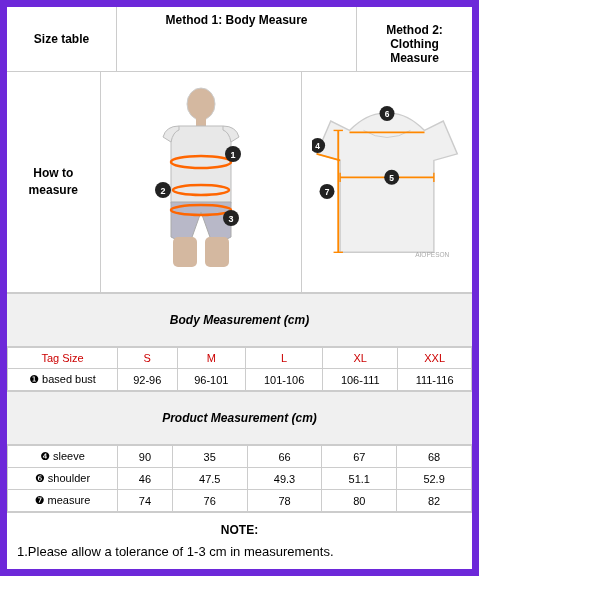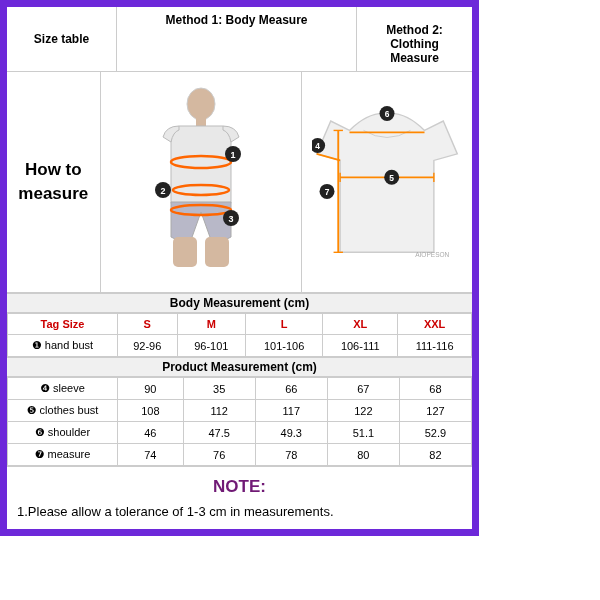--- a/index.html
+++ b/index.html
@@ -50,21 +50,21 @@
     }
     .how-to-measure-cell {
       width: 110px;
       border-right: 1px solid #ccc;
       display: flex;
       align-items: center;
       justify-content: center;
       text-align: center;
       padding: 8px;
       font-weight: bold;
-      font-size: 17px;
+      font-size: 12px;
       line-height: 1.4;
     }
     .method1-cell {
       width: 240px;
       border-right: 1px solid #ccc;
       display: flex;
       align-items: center;
       justify-content: center;
       position: relative;
       padding: 10px;
@@ -85,25 +85,26 @@
     }
     .shirt-svg {
       width: 150px;
       height: 180px;
     }
 
     
     .section-header {
       background: #f0f0f0;
       text-align: center;
-      padding: 2px;
+      padding: 19px;
       font-weight: bold;
       font-size: 12px;
       border-bottom: 1px solid #ccc;
       border-top: 1px solid #ccc;
+      font-style: italic;
     }
 
     
     .size-table {
       width: 100%;
       border-collapse: collapse;
     }
     .size-table th, .size-table td {
       border: 1px solid #ccc;
       padding: 4px 6px;
@@ -112,42 +113,42 @@
     }
     .size-table th {
       font-weight: bold;
     }
     .col-label {
       text-align: left;
       width: 110px;
     }
     .tag-size-row th {
       color: #cc0000;
-      font-weight: bold;
+      font-weight: normal;
     }
     .tag-size-row th:first-child {
       color: #cc0000;
     }
     .col-s { color: #cc0000; }
     .col-m { color: #cc0000; }
     .col-l { color: #cc0000; }
     .col-xl { color: #cc0000; }
     .col-xxl { color: #cc0000; }
 
     
     .notes-section {
       padding: 6px 10px;
       border-top: 1px solid #ccc;
     }
     .note-header {
-      color: #701a75;
+      color: #000000;
       font-weight: bold;
       text-align: center;
       padding: 4px;
-      font-size: 17px;
+      font-size: 12px;
     }
     .note-item {
       font-size: 13px;
       padding: 2px 0;
       line-height: 1.4;
     }
   </style>
 </head>
 <body>
 
@@ -253,21 +254,21 @@
         </th>
         <th class="col-s">S</th>
         <th class="col-m">M</th>
         <th class="col-l">L</th>
         <th class="col-xl">XL</th>
         <th class="col-xxl">XXL</th>
       </tr>
     </thead>
     <tbody id="body-measurement-tbody">
     <tr>
-          <td class="col-label">❶ hand bust</td>
+          <td class="col-label">❶ based bust</td>
           <td>92-96</td>
           <td>96-101</td>
           <td>101-106</td>
           <td>106-111</td>
           <td>111-116</td>
         </tr>
       </tbody>
   </table>
 
   <div class="section-header">
@@ -276,28 +277,20 @@
 
   <table class="size-table">
     <tbody id="product-measurement-tbody">
     <tr>
           <td class="col-label">❹ sleeve</td>
           <td>90</td>
           <td>35</td>
           <td>66</td>
           <td>67</td>
           <td>68</td>
-        </tr>
-        <tr>
-          <td class="col-label">❺ clothes bust</td>
-          <td>108</td>
-          <td>112</td>
-          <td>117</td>
-          <td>122</td>
-          <td>127</td>
         </tr>
         <tr>
           <td class="col-label">❻ shoulder</td>
           <td>46</td>
           <td>47.5</td>
           <td>49.3</td>
           <td>51.1</td>
           <td>52.9</td>
         </tr>
         <tr>

